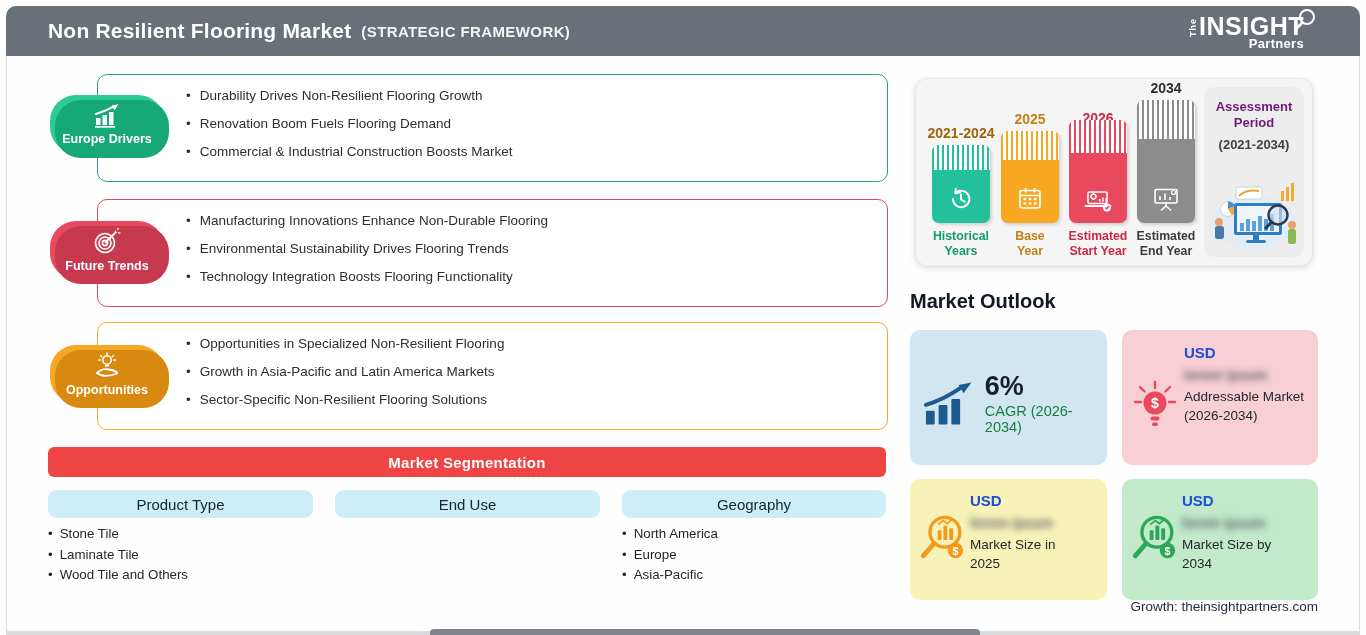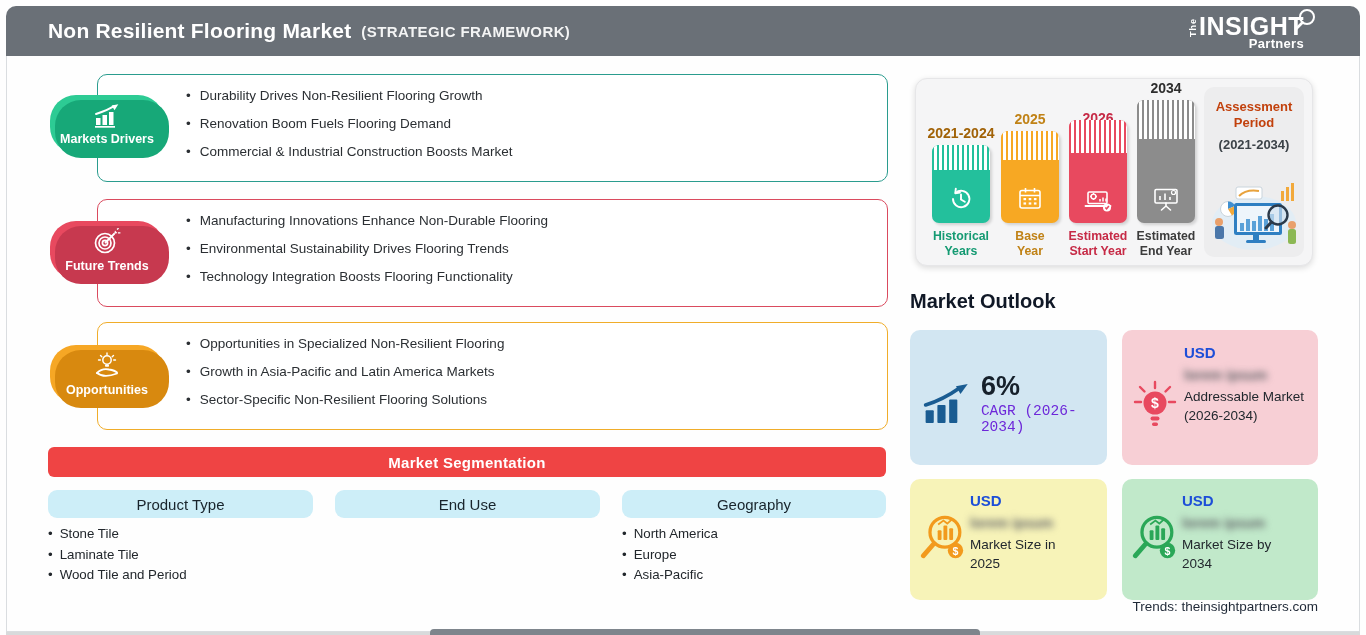--- a/index.html
+++ b/index.html
@@ -67,35 +67,35 @@
   .tyear-1{left:0px;top:46px;color:#a16207;}
   .tyear-2{left:69px;top:32px;color:#c08216;}
   .tyear-3{left:137px;top:31px;color:#c62a46;}
   .tyear-4{left:205px;top:1px;color:#2e2e2e;}
   .tlabel{position:absolute;top:150px;width:72px;text-align:center;font-size:12.3px;font-weight:bold;line-height:14.5px;}
   .tlabel-1{left:9px;color:#149a72;}
   .tlabel-2{left:78px;color:#c08216;}
   .tlabel-3{left:146px;color:#c62a46;}
   .tlabel-4{left:214px;color:#3c3c3c;}
   .assess{position:absolute;left:288px;top:8px;width:100px;height:170px;background:#ededee;border-radius:10px;}
-  .assess-text{margin-top:12px;text-align:center;font-size:13px;font-weight:bold;color:#c2410c;line-height:16px;}
+  .assess-text{margin-top:12px;text-align:center;font-size:13px;font-weight:bold;color:#701a75;line-height:16px;}
   .assess-period{margin-top:6px;text-align:center;font-size:13px;color:#3c4348;font-weight:bold;}
   .assess svg{position:absolute;bottom:4px;left:4px;}
 
   
   .outlook-title{position:absolute;left:910px;top:290px;font-size:20px;font-weight:bold;color:#101826;}
   .card{position:absolute;border-radius:10px;}
   .card-blue{left:910px;top:330px;width:197px;height:135px;background:#d2e6f2;}
   .card-pink{left:1122px;top:330px;width:196px;height:135px;background:#f7cfd5;}
   .card-yellow{left:910px;top:479px;width:197px;height:121px;background:#f7f3b8;}
   .card-green{left:1122px;top:479px;width:196px;height:121px;background:#c1e9ca;}
   .cagr-row{position:absolute;left:12px;top:42px;display:flex;align-items:center;}
   .cagr-text{margin-left:10px;}
   .cagr-value{font-size:27px;font-weight:bold;color:#16202b;line-height:28px;}
-  .cagr-label{font-size:14.5px;color:#6d28d9;margin-top:3px;font-family:Liberation Mono, monospace;}
+  .cagr-label{font-size:14.5px;color:#15803d;margin-top:3px;}
   .card-icon{position:absolute;}
   .card-text{position:absolute;}
   .usd{font-size:15px;font-weight:bold;color:#1d4ed8;}
   .masked{display:block;filter:blur(3.5px);font-size:14px;font-weight:bold;color:#5f6166;margin:5px 0 4px 0;}
   .card-label{font-size:13.5px;color:#22282e;line-height:18px;}
   .pink-icon{left:10px;top:50px;}
   .pink-text{left:62px;top:14px;width:122px;}
   .yellow-icon{left:6px;top:32px;}
   .yellow-text{left:60px;top:13px;width:118px;}
   .green-icon{left:6px;top:32px;}
@@ -138,21 +138,21 @@
   </div>
   <div class="badge badge-growth">
     <svg width="30" height="26" viewBox="0 0 30 26">
       <rect x="4" y="15" width="4.5" height="7" fill="#fff"></rect>
       <rect x="10.5" y="12" width="4.5" height="10" fill="#fff"></rect>
       <rect x="17" y="9" width="4.5" height="13" fill="#fff"></rect>
       <rect x="3" y="23" width="20" height="1.7" fill="#fff"></rect>
       <path d="M4 11 C10 9 16 7 21.5 3.4" stroke="#fff" stroke-width="2" fill="none" stroke-linecap="round"></path>
       <path d="M22.5 7.2 L26.3 1.2 L19.7 2.4 Z" fill="#fff"></path>
     </svg>
-    <span class="badge-label">Markets Drivers</span>
+    <span class="badge-label">Europe Drivers</span>
   </div>
 
   <div class="panel panel-trends">
     <ul>
       <li>Manufacturing Innovations Enhance Non-Durable Flooring</li>
       <li>Environmental Sustainability Drives Flooring Trends</li>
       <li>Technology Integration Boosts Flooring Functionality</li>
     </ul>
   </div>
   <div class="badge badge-trends">
@@ -202,21 +202,21 @@
   <div class="seg-head seg-head-2">
     <span>End Use</span>
   </div>
   <div class="seg-head seg-head-3">
     <span>Geography</span>
   </div>
   <div class="seg-items seg-items-1">
     <ul>
       <li>Stone Tile</li>
       <li>Laminate Tile</li>
-      <li>Wood Tile and Period</li>
+      <li>Wood Tile and Others</li>
     </ul>
   </div>
   <div class="seg-items seg-items-3">
     <ul>
       <li>North America</li>
       <li>Europe</li>
       <li>Asia-Pacific</li>
     </ul>
   </div>
 
@@ -403,17 +403,17 @@
       <circle cx="41" cy="40" r="8" fill="#2aa757"></circle>
       <text x="41" y="44.3" text-anchor="middle" font-size="11" font-weight="bold" fill="#fff" font-family="Liberation Sans, sans-serif">$</text>
     </svg>
     <div class="card-text green-text">
       <span class="usd">USD</span>
       <span class="masked">lorem ipsum</span>
       <span class="card-label">Market Size by 2034</span>
     </div>
   </div>
 
-  <div class="source">Trends: theinsightpartners.com</div>
+  <div class="source">Growth: theinsightpartners.com</div>
 
   <div class="bottom-line"></div>
   <div class="bottom-bar"></div>
 </div>
 
 </body></html>

